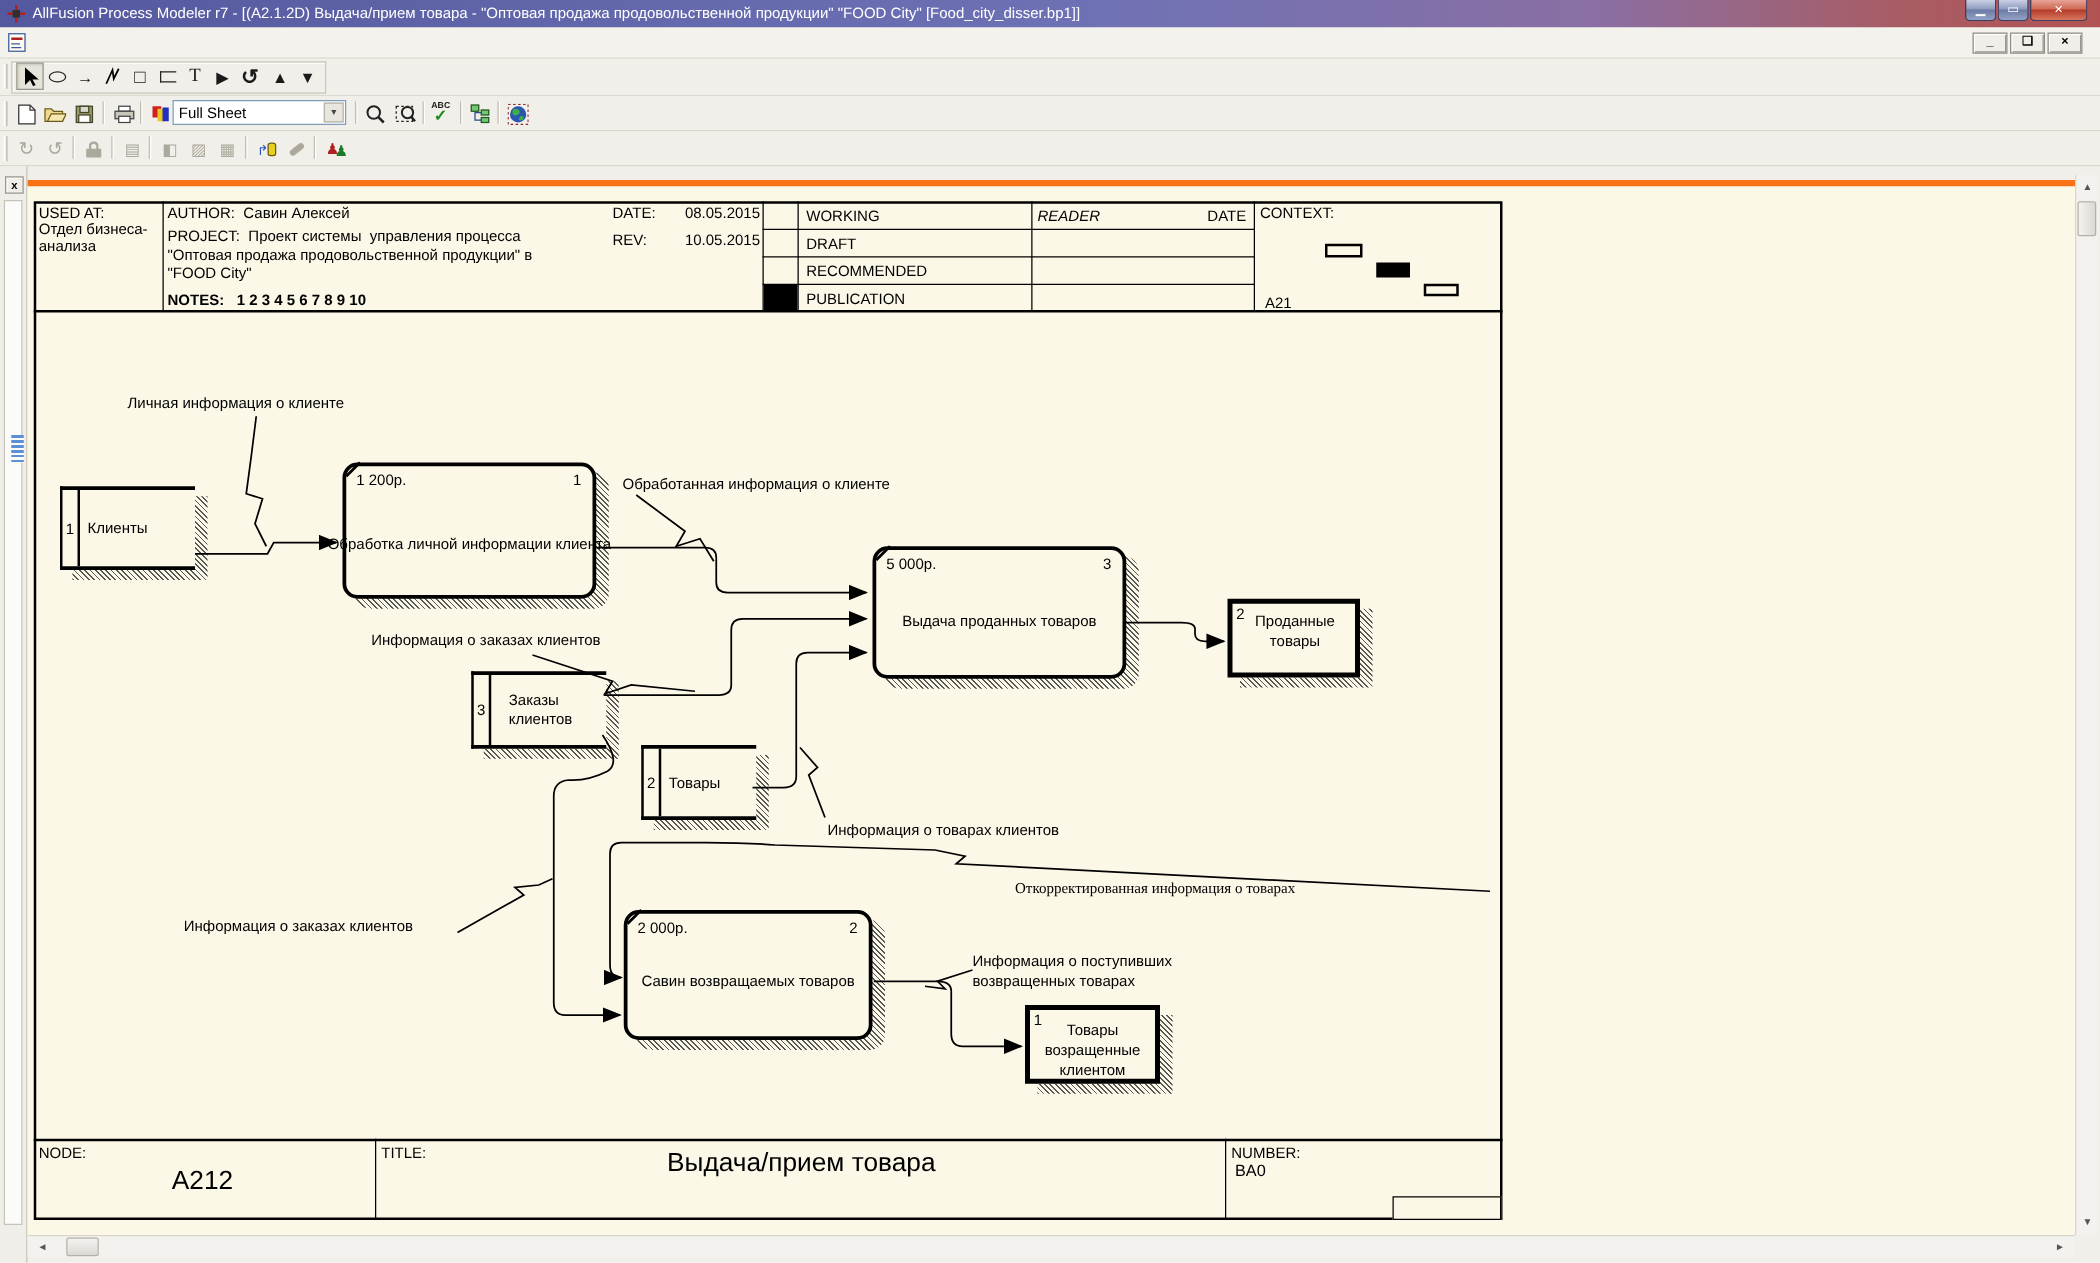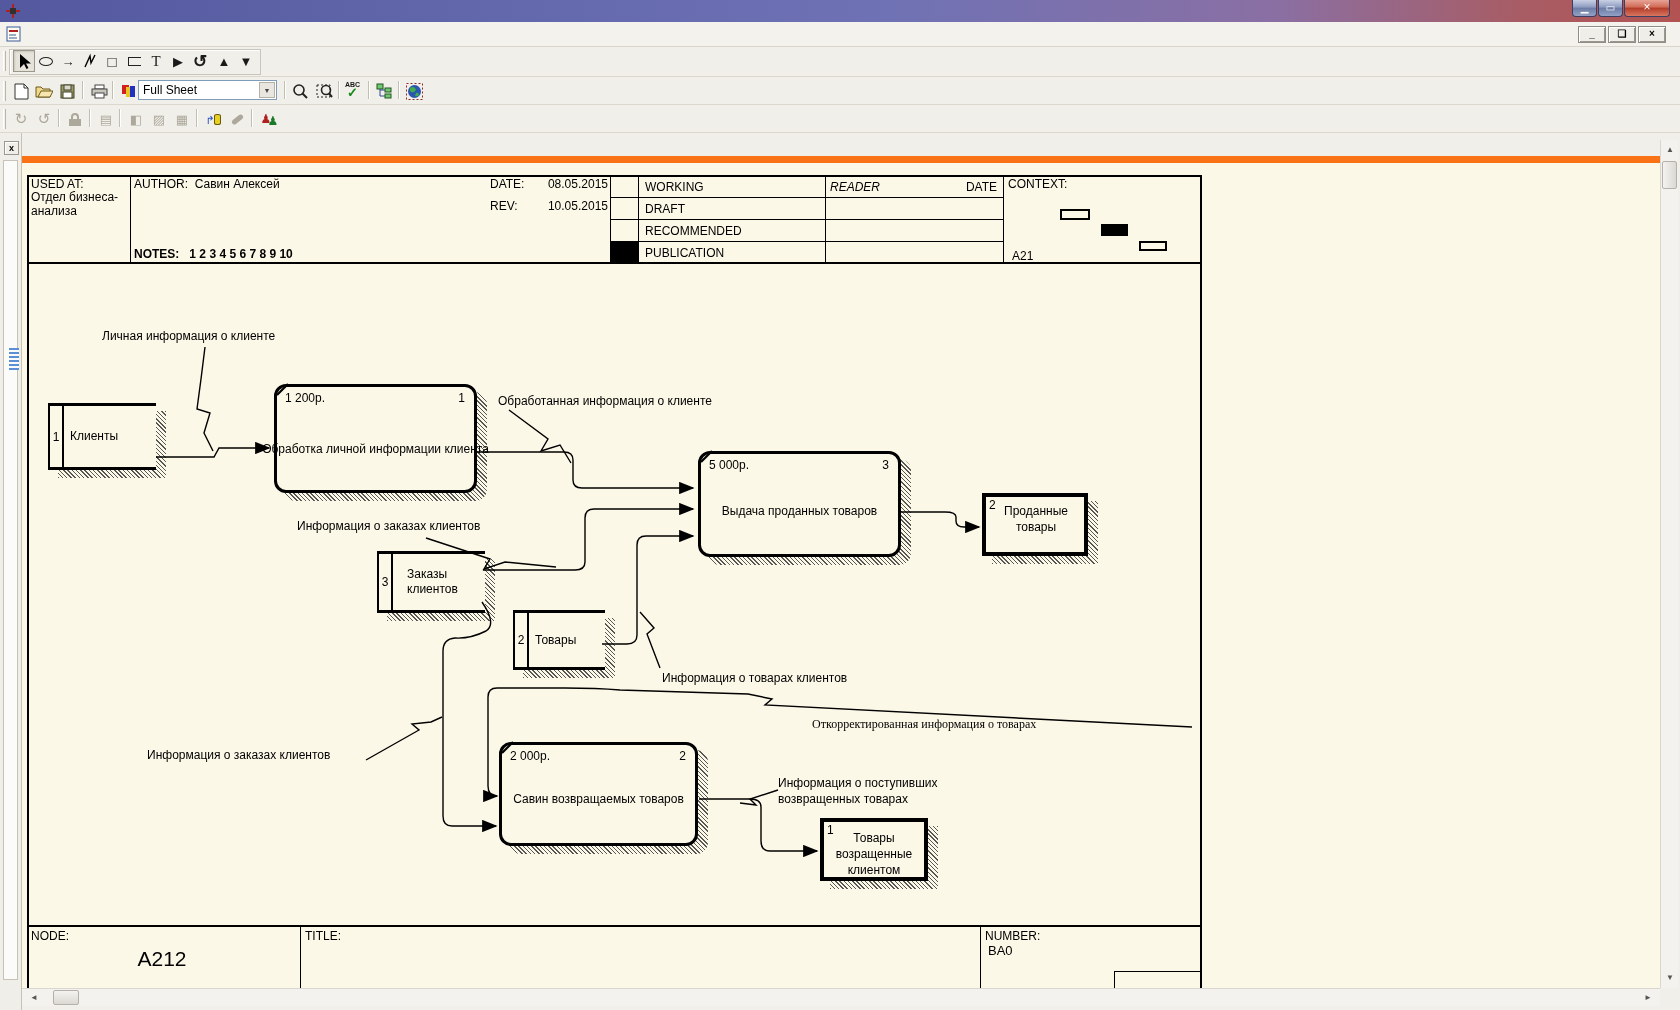--- a/index.html
+++ b/index.html
@@ -36,21 +36,21 @@
   .combo .cbtn { position:absolute; right:1px; top:1px; width:16px; height:16px; background:#e8e6df; border:1px solid #b5b1a6;
     font-size:7px; text-align:center; line-height:15px; color:#444; }
 
   
   #leftpane { left:0; top:133px; width:22px; height:877px; background:#f0eee8; border-right:1px solid #c6c2b7; }
   .xbtn { position:absolute; left:4px; top:8px; width:15px; height:14px; background:#f0eee8; border:1px solid #9a978e;
     box-shadow:inset 1px 1px 0 #fff; font-size:9px; line-height:12px; text-align:center; font-weight:bold; }
   .lptrack { position:absolute; left:3px; top:27px; width:15px; height:820px; background:#fbfbf9; border:1px solid #c6c2b7; }
   .lpgrip { position:absolute; left:5px; top:187px; width:10px; height:22px;
     background:repeating-linear-gradient(180deg,#5b8fd6 0 2px,#fbfbf9 2px 4px); }
-  #canvas { left:22px; top:156px; width:1638px; height:848px; background:#fcf8e7; border-top:7px solid #f97316; overflow:hidden; }
+  #canvas { left:22px; top:144px; width:1638px; height:848px; background:#fcf8e7; border-top:5px solid #f97316; overflow:hidden; }
   #vscroll { left:1660px; top:140px; width:18px; height:848px; background:#f4f2ee; border-left:1px solid #d9d6cf; }
   #hscroll { left:22px; top:988px; width:1638px; height:18px; background:#f4f2ee; border-top:1px solid #d9d6cf; }
   .sarrow { position:absolute; width:16px; height:16px; font-size:8px; color:#555; text-align:center; line-height:16px; }
   .sthumb { position:absolute; background:linear-gradient(90deg,#f4f3f1,#dcd9d3); border:1px solid #b4b1a9; border-radius:2px; }
   .sthumbh { background:linear-gradient(180deg,#f4f3f1,#dcd9d3); }
 
   
   .sheetborder { border:2px solid #000; }
   .kline { background:#000; }
   .ktext { position:absolute; font-size:12px; color:#000; white-space:nowrap; }
@@ -83,20 +83,21 @@
 <body>
 
 <div id="root">
 
   <div id="titlebar" class="abs">
     <svg class="abs" style="left:5px;top:3px" width="16" height="16" viewBox="0 0 16 16">
       <line x1="8" y1="1" x2="8" y2="15" stroke="#b02020" stroke-width="2"></line>
       <line x1="1" y1="8" x2="15" y2="8" stroke="#b02020" stroke-width="2"></line>
       <rect x="5" y="5" width="6" height="6" fill="#303030"></rect>
     </svg>
+    <span class="ttext">AllFusion Process Modeler r7 - [(A2.1.2D) Выдача/прием товара - "Оптовая продажа продовольственной продукции" "FOOD City"  [Food_city_disser.bp1]]</span>
     <span class="capbtn capmin" style="left:1572px;width:25px;">▁</span>
     <span class="capbtn caprest" style="left:1598px;width:25px;">▭</span>
     <span class="capbtn capclose" style="left:1624px;width:46px;font-size:12px;line-height:14px;">×</span>
   </div>
 
   <div id="menubar" class="abs">
     <svg class="abs" style="left:6px;top:4px" width="16" height="16" viewBox="0 0 16 16">
       <rect x="1" y="1" width="13" height="14" fill="#fffdf2" stroke="#3a5a9a"></rect>
       <line x1="3" y1="5" x2="12" y2="5" stroke="#b02020" stroke-width="2"></line>
       <line x1="3" y1="9" x2="10" y2="9" stroke="#3a5a9a"></line>
@@ -283,20 +284,21 @@
       <span>Савин Алексей</span>
     </div>
     <div class="ktext" style="left:468px;top:14px;width:118px;display:flex;justify-content:space-between;">
       <span>DATE:</span>
       <span>08.05.2015</span>
     </div>
     <div class="ktext" style="left:468px;top:36px;width:118px;display:flex;justify-content:space-between;">
       <span>REV:</span>
       <span>10.05.2015</span>
     </div>
+    <div class="ktext kwrap" style="left:112px;top:33px;width:318px;white-space:pre-wrap;line-height:14.5px;"><span>PROJECT:</span><span>  </span><span>Проект системы  управления процесса "Оптовая продажа продовольственной продукции" в "FOOD City"</span></div>
     <div class="ktext" style="left:112px;top:84px;font-weight:bold;">
       <span>NOTES:</span>&nbsp;&nbsp;
       <span>1  2  3  4  5  6  7  8  9  10</span>
     </div>
     <span class="ktext" style="left:623px;top:17px;">WORKING</span>
     <span class="ktext" style="left:623px;top:39px;">DRAFT</span>
     <span class="ktext" style="left:623px;top:61px;">RECOMMENDED</span>
     <span class="ktext" style="left:623px;top:83px;">PUBLICATION</span>
     <span class="ktext" style="left:808px;top:17px;font-style:italic;">READER</span>
     <span class="ktext" style="left:918px;top:17px;width:57px;text-align:right;">DATE</span>
@@ -385,20 +387,21 @@
         <path d="M255,232 L266,221 M679,299 L690,288 M480,590 L491,579" stroke-width="2.2"></path>
       </g>
     </svg>
 
     <div class="abs kline" style="left:5px;top:762px;width:1175px;height:2px;"></div>
     <div class="abs kline" style="left:278px;top:762px;width:1px;height:65px;"></div>
     <div class="abs kline" style="left:958px;top:762px;width:1px;height:65px;"></div>
     <span class="ktext" style="left:9px;top:766px;">NODE:</span>
     <span class="ktext" style="left:60px;top:784px;width:160px;text-align:center;font-size:21px;">A212</span>
     <span class="ktext" style="left:283px;top:766px;">TITLE:</span>
+    <span class="ktext" style="left:283px;top:770px;width:672px;text-align:center;font-size:21px;">Выдача/прием товара</span>
     <span class="ktext" style="left:963px;top:766px;">NUMBER:</span>
     <span class="ktext" style="left:966px;top:780px;font-size:13px;">BA0</span>
     <span class="ctxbox" style="left:1092px;top:808px;width:87px;height:19px;border-width:1.5px;"></span>
   </div>
 
   <div id="vscroll" class="abs">
     <span class="sarrow" style="left:1px;top:2px;">▲</span>
     <span class="sthumb" style="left:1px;top:21px;width:15px;height:28px;"></span>
     <span class="sarrow" style="left:1px;top:830px;">▼</span>
   </div>

